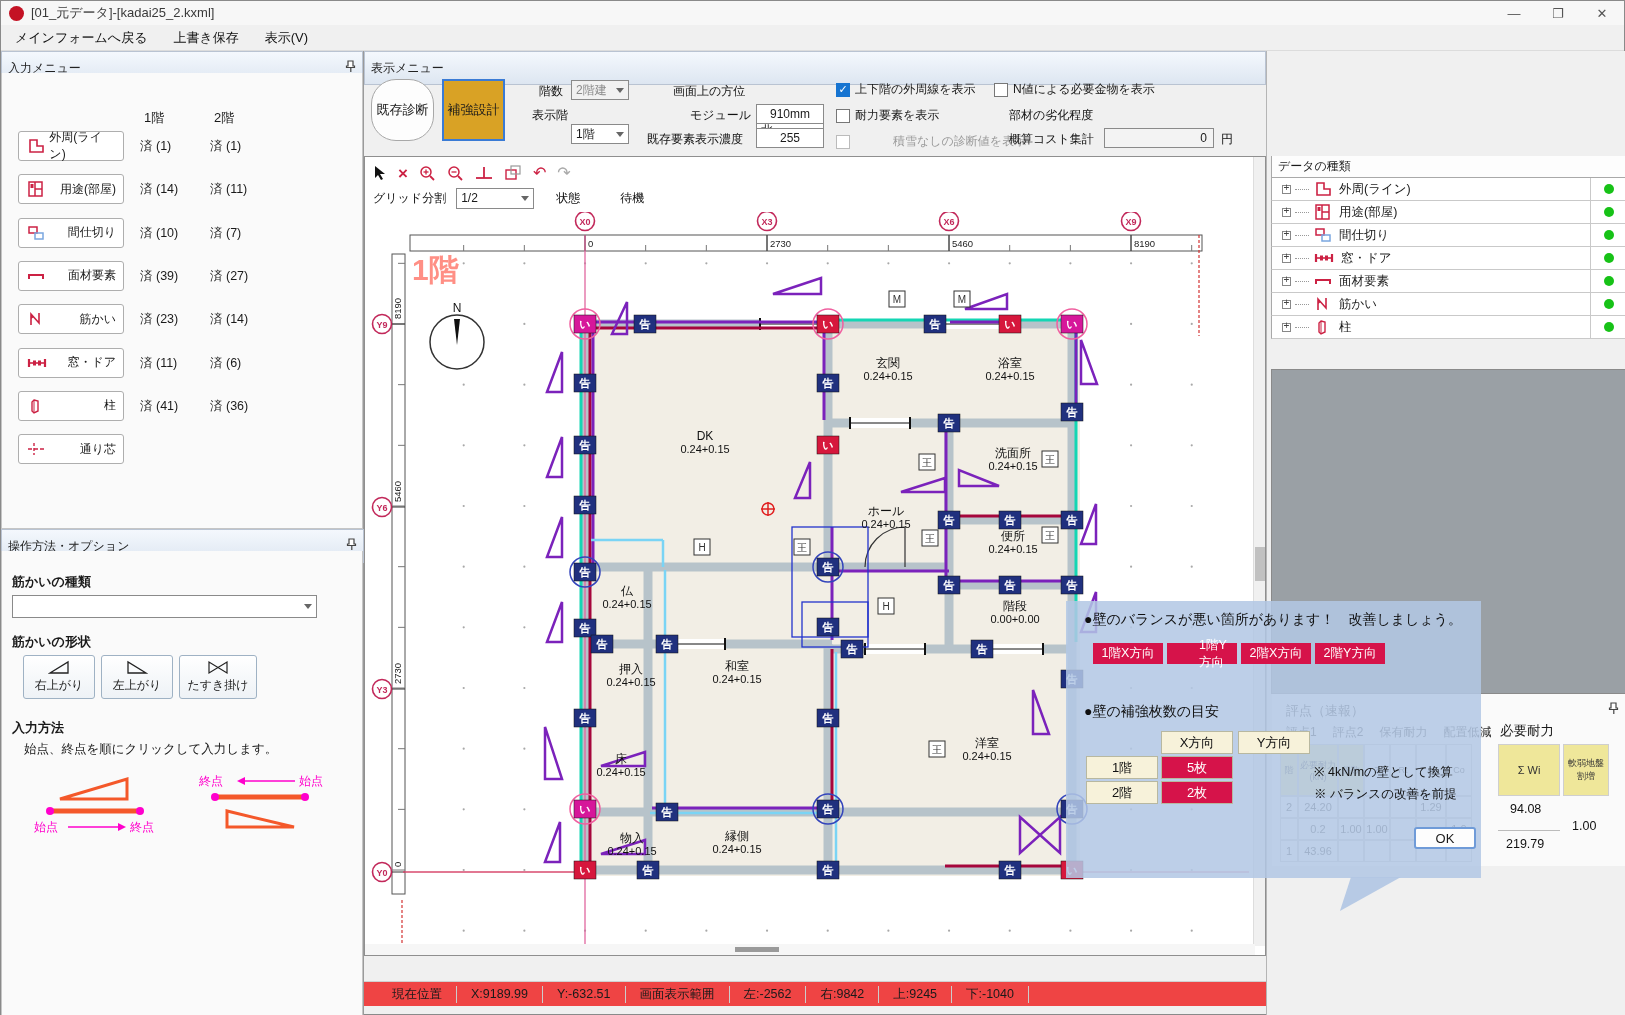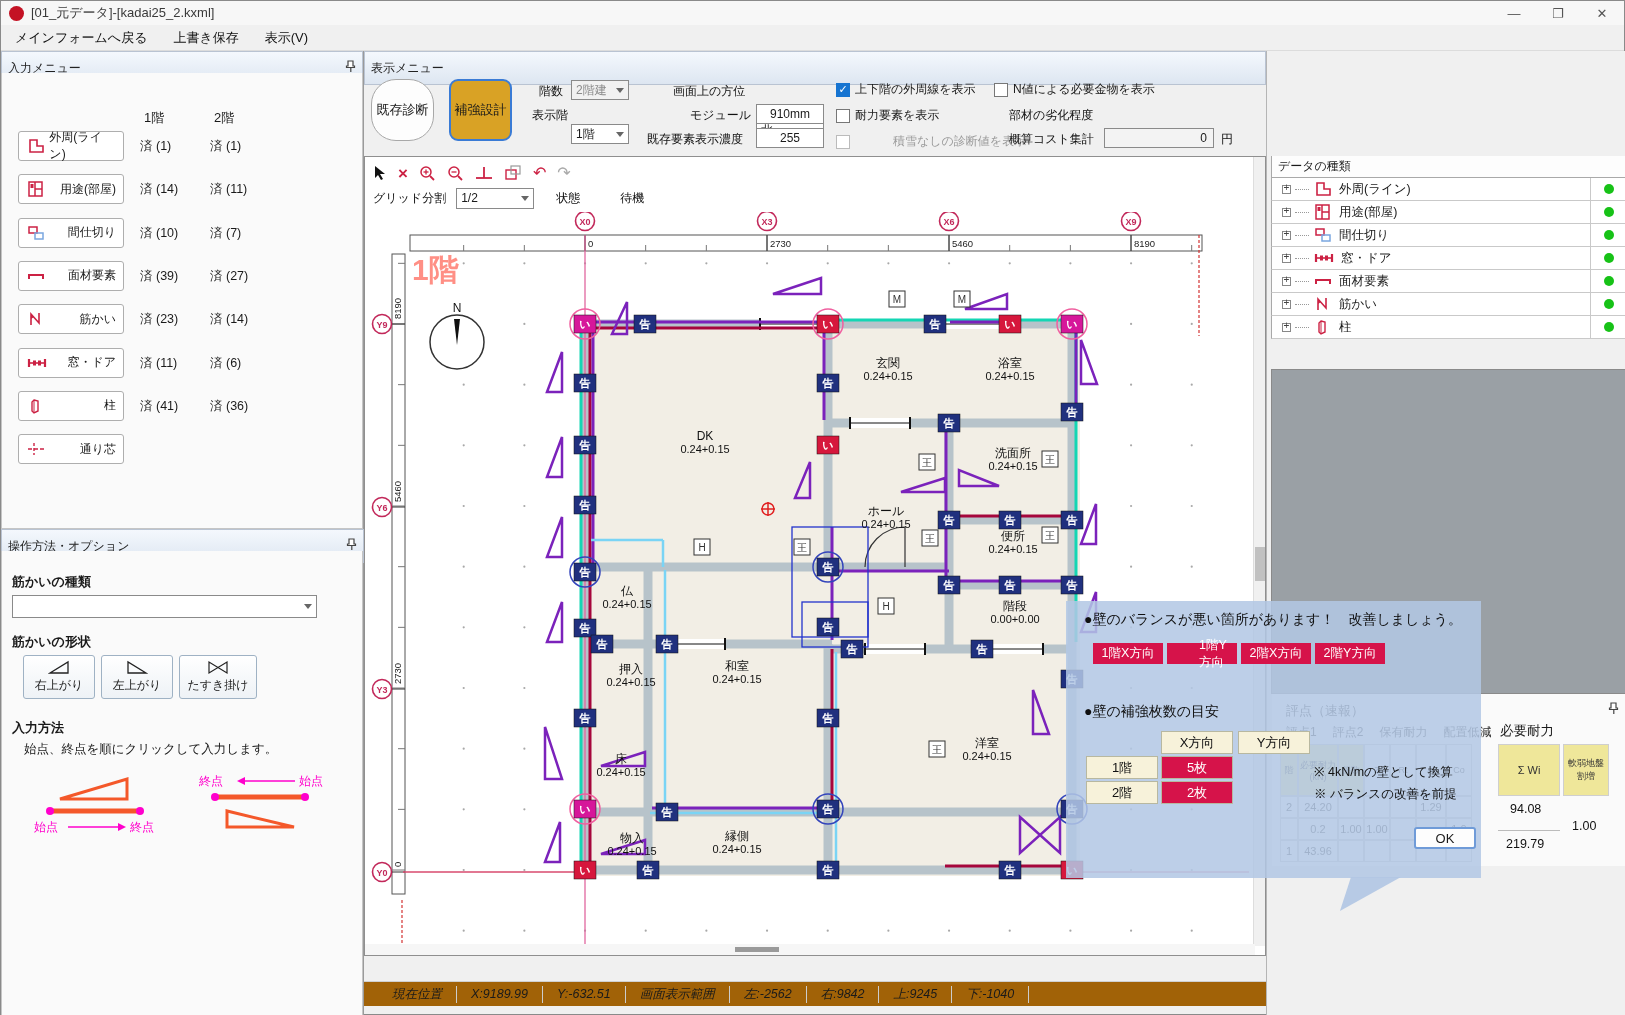--- a/index.html
+++ b/index.html
@@ -74,21 +74,21 @@
   
   #score-panel { position:absolute; left:5px; top:643px; width:355px; height:172px; background:#fafafa; }
   #score-title { position:absolute; left:14px; top:8px; font-size:13px; color:#333; }
   .score-tab { font-size:12px; color:#333; }
   .sc-cell { border:1px solid #cfcfcf; font-size:9px; display:flex; align-items:center; justify-content:center; text-align:center; color:#333; }
   .sc-yellow { background:#efe79a; }
   .sc-val { font-size:11px; }
   #req-vals div { font-size:12.5px; color:#111; }
 
   
-  #statusbar { left:363px; top:980px; width:902px; height:25px; background:#a16207; border-top:1px solid #d0d0d0; display:flex; align-items:center; padding-left:28px;font-style:italic; }
+  #statusbar { left:363px; top:980px; width:902px; height:25px; background:#ef4444; border-top:1px solid #d0d0d0; display:flex; align-items:center; padding-left:28px; }
   .st-item { font-size:12.5px; padding:0 14px; border-right:1px solid #ccc; height:17px; display:flex; align-items:center; }
   .st-item:first-child { padding-left:0; }
 
   
   #popup { left:1065px; top:600px; width:415px; height:277px; background:rgba(178,199,228,0.86); z-index:50; }
   #popup-tail { left:1350px; top:876px; width:0; height:0; border-left:50px solid rgba(178,199,228,0.92); border-bottom:34px solid transparent; z-index:50; transform:skewX(-18deg); transform-origin:top left; }
   .pp-line { position:absolute; font-size:14px; color:#101010; }
   .pp-badge { position:absolute; height:21px; color:#fff; font-size:12.5px; display:flex; align-items:center; justify-content:center; }
   .pp-cell { position:absolute; height:23px; font-size:13px; display:flex; align-items:center; justify-content:center; border:1px solid #b8b8a0; }
   .pp-note { position:absolute; font-size:12.5px; color:#101010; }
@@ -277,21 +277,21 @@
       </svg>
     </div>
   </div>
 
   <div id="disp-panel" class="abs">
     <div class="panel-h">
       <span>表示メニュー</span>
     </div>
     <div id="disp-body">
       <div class="mode-btn" style="left:7px;border-radius:25px;">既存診断</div>
-      <div class="mode-btn active" style="left:85px;border-radius:9px;">補強設計</div>
+      <div class="mode-btn active" style="left:78px;">補強設計</div>
       <span class="fieldlab abs" style="left:175px;top:10px;">階数</span>
       <div class="sel dis abs" style="left:207px;top:7px;width:58px;height:20px;">
           <span>2階建</span>
           <span class="chev"></span>
         </div>
       <span class="fieldlab abs" style="left:168px;top:34px;">表示階</span>
       <div class="sel abs" style="left:207px;top:31px;width:58px;height:20px;">
           <span>1階</span>
           <span class="chev"></span>
         </div>

